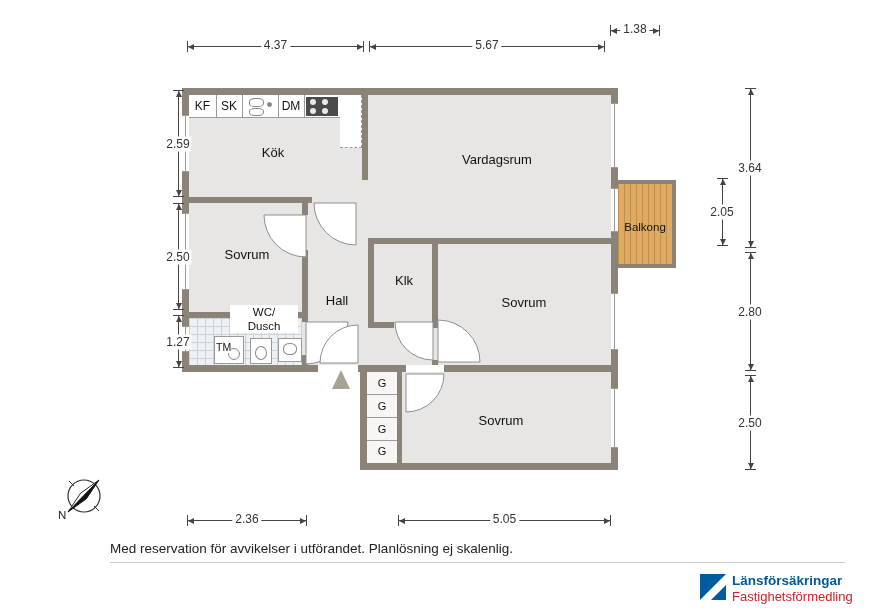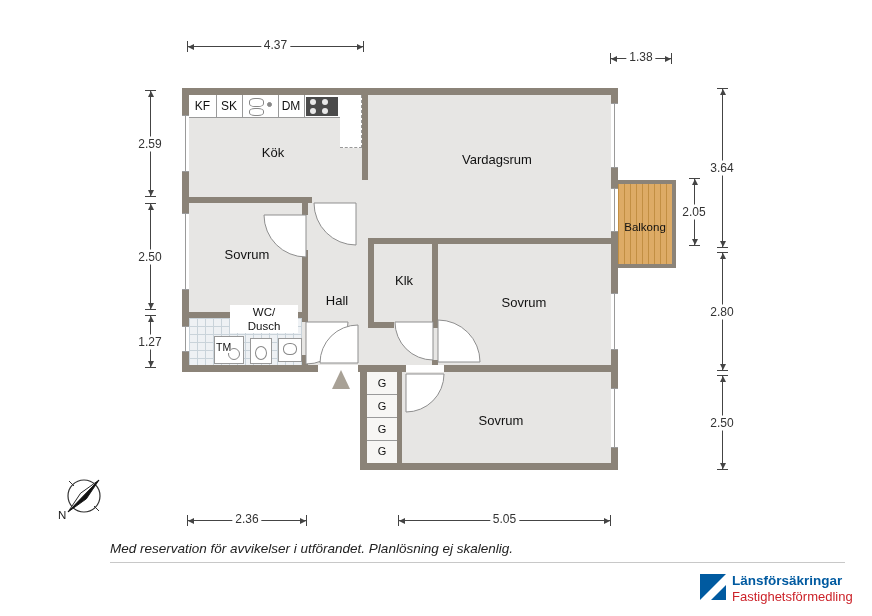--- a/index.html
+++ b/index.html
@@ -33,30 +33,30 @@
   .tm-lbl { position:absolute; font-size:10.5px; color:#111; background:#fff; }
   
   .dim-h { position:absolute; height:13px; }
   .dim-h::before,.dim-h::after { content:""; position:absolute; top:1px; width:1px; height:11px; background:#444; }
   .dim-h::before { left:0; } .dim-h::after { right:0; }
   .dim-h .dl { position:absolute; left:1px; right:1px; top:6px; border-top:1px solid #444; }
   .dim-h .dl::before { content:""; position:absolute; left:0; top:-3.5px; border:3.5px solid transparent; border-right:6px solid #444; border-left:0; }
   .dim-h .dl::after  { content:""; position:absolute; right:0; top:-3.5px; border:3.5px solid transparent; border-left:6px solid #444; border-right:0; }
   .dim-h .lbl { position:absolute; left:50%; top:6px; transform:translate(-50%,-55%); background:#fff; padding:0 3px;
                 font-size:12px; color:#333; line-height:13px; white-space:nowrap; }
-  .dim-v { position:absolute; width:13px; }
+  .dim-v { position:absolute; width:13px;margin-left:28px; }
   .dim-v::before,.dim-v::after { content:""; position:absolute; left:1px; width:11px; height:1px; background:#444; }
   .dim-v::before { top:0; } .dim-v::after { bottom:0; }
   .dim-v .dl { position:absolute; top:1px; bottom:1px; left:6px; border-left:1px solid #444; }
   .dim-v .dl::before { content:""; position:absolute; top:0; left:-3.5px; border:3.5px solid transparent; border-bottom:6px solid #444; border-top:0; }
   .dim-v .dl::after  { content:""; position:absolute; bottom:0; left:-3.5px; border:3.5px solid transparent; border-top:6px solid #444; border-bottom:0; }
   .dim-v .lbl { position:absolute; top:50%; left:6px; transform:translate(-50%,-50%); background:#fff; padding:1px 2px;
                 font-size:12px; color:#333; line-height:13px; white-space:nowrap; }
   .overlay { position:absolute; left:0; top:0; pointer-events:none; }
-  .disclaimer { position:absolute; font-size:13.5px; color:#222;font-style:italic; }
+  .disclaimer { position:absolute; font-size:13.5px; color:#222; }
   .footline { position:absolute; height:1px; background:#c8c8c8; }
   .logo-icon { position:absolute; width:26px; height:26px; background:#005aa0; }
   .logo-t1 { position:absolute; font-size:13.5px; font-weight:bold; color:#005aa0; white-space:nowrap; }
   .logo-t2 { position:absolute; font-size:13px; color:#cc2229; white-space:nowrap; }
   .compass-n { position:absolute; font-size:11.5px; color:#222; }
 </style>
 </head>
 <body>
 
 <div class="stage">
@@ -162,21 +162,25 @@
   <div class="lbl-room" style="left:471px;top:413px;width:60px">Sovrum</div>
   <div class="wc-box" style="left:230px;top:305px;width:68px">
     <div>WC/</div>
     <div>Dusch</div>
   </div>
 
   <div class="dim-h" style="left:187px;top:40px;width:177px">
     <span class="dl"></span>
     <span class="lbl">4.37</span>
   </div>
-  <div class="dim-h" style="left:610px;top:52px;width:62px">
+  <div class="dim-h" style="left:369px;top:40px;width:236px">
+    <span class="dl"></span>
+    <span class="lbl">5.67</span>
+  </div>
+  <div class="dim-h" style="left:610px;top:24px;width:50px">
     <span class="dl"></span>
     <span class="lbl">1.38</span>
   </div>
   <div class="dim-v" style="left:144px;top:90px;height:107px">
     <span class="dl"></span>
     <span class="lbl">2.59</span>
   </div>
   <div class="dim-v" style="left:144px;top:203px;height:107px">
     <span class="dl"></span>
     <span class="lbl">2.50</span>

